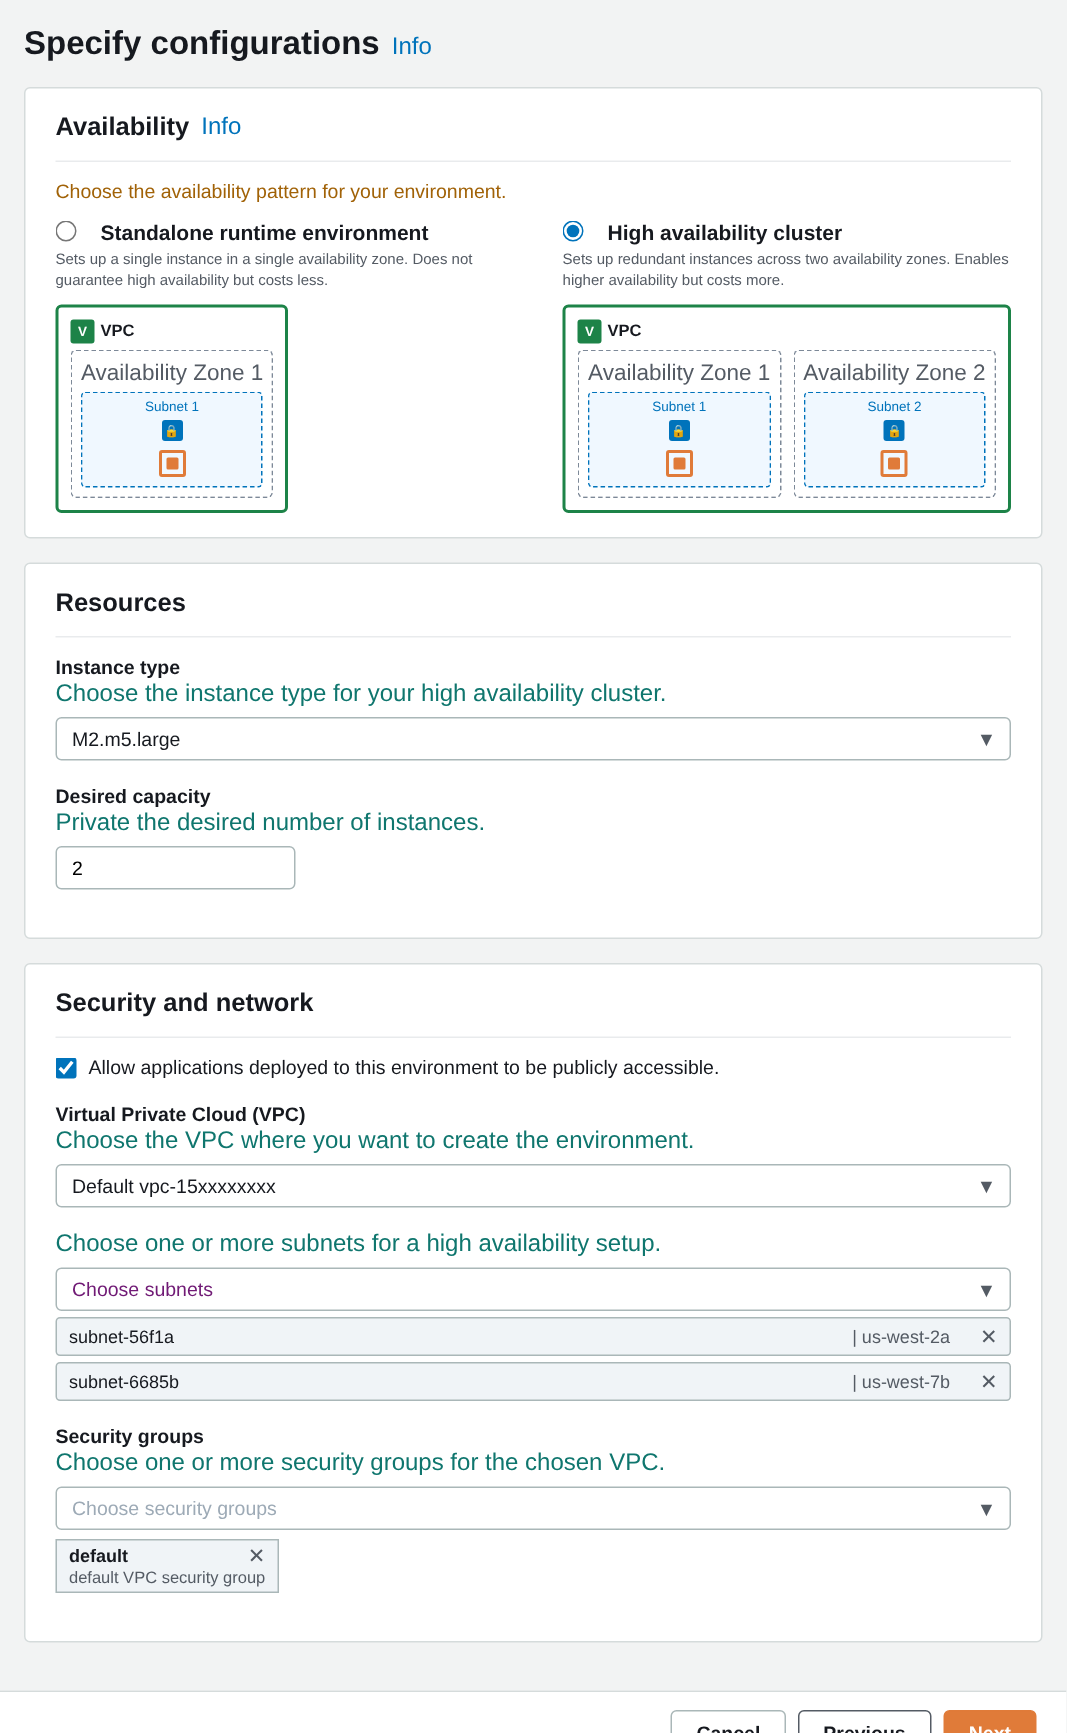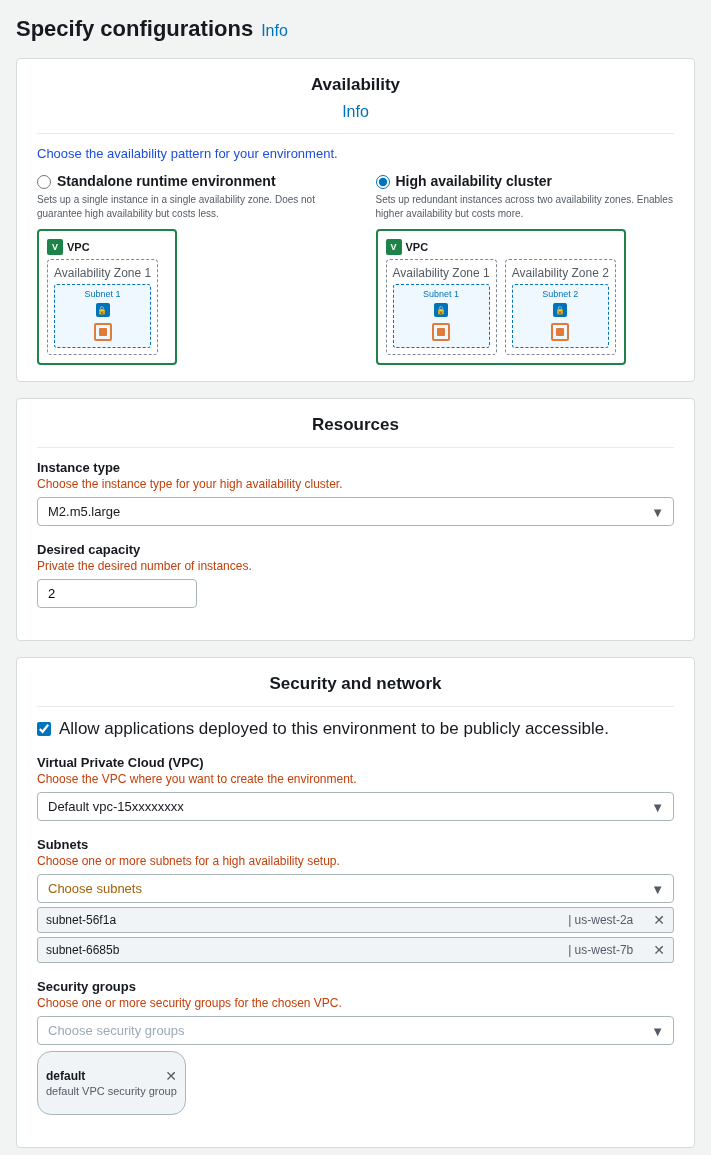--- a/index.html
+++ b/index.html
@@ -37,48 +37,47 @@
       border: 1px solid #d5dbdb;
       border-radius: 4px;
       margin-bottom: 16px;
       padding: 16px 20px;
     }
     .section-header {
       display: flex;
       align-items: center;
       gap: 8px;
       margin-bottom: 12px;
-      flex-direction: column;
     }
     .section-title {
       font-size: 17px;
       font-weight: 700;
       color: #16191f;
     }
     .divider {
       border: none;
       border-top: 1px solid #e9ebed;
       margin: 12px 0;
     }
     .description-text {
-      color: #1d4ed8;
+      color: #a16207;
       font-size: 13px;
       margin-bottom: 12px;
     }
     .radio-options {
       display: flex;
       gap: 40px;
     }
     .radio-option {
       flex: 1;
     }
     .radio-label-row {
       display: flex;
-      align-items: flex-end;
-      gap: 6px;
+      align-items: flex-start;
+      gap: 16px;
       margin-bottom: 4px;
     }
     .radio-title {
       font-weight: 600;
       font-size: 14px;
     }
     .radio-desc {
       font-size: 10px;
       color: #545b64;
       margin-bottom: 8px;
@@ -120,21 +119,21 @@
       display: flex;
       gap: 8px;
     }
     .az-box {
       border: 1px dashed #7d8998;
       border-radius: 4px;
       padding: 6px;
       min-width: 60px;
     }
     .az-label {
-      font-size: 12px;
+      font-size: 15px;
       color: #545b64;
       margin-bottom: 4px;
       white-space: nowrap;
     }
     .subnet-box {
       border: 1px dashed #0073bb;
       border-radius: 3px;
       padding: 4px;
       background: #f0f8ff;
       display: flex;
@@ -183,22 +182,22 @@
     }
     .field-group {
       margin-bottom: 16px;
     }
     .field-label {
       font-weight: 600;
       font-size: 13px;
       margin-bottom: 2px;
     }
     .field-hint {
-      font-size: 12px;
-      color: #c2410c;
+      font-size: 16px;
+      color: #0f766e;
       margin-bottom: 6px;
     }
     .select-wrapper {
       position: relative;
       display: inline-block;
       width: 100%;
     }
     .select-input {
       width: 100%;
       padding: 6px 32px 6px 10px;
@@ -231,21 +230,21 @@
       align-items: center;
       gap: 8px;
       margin-bottom: 16px;
     }
     input[type="checkbox"] {
       accent-color: #0073bb;
       width: 14px;
       height: 14px;
     }
     .checkbox-label {
-      font-size: 17px;
+      font-size: 13px;
     }
     .tag-container {
       display: flex;
       flex-wrap: wrap;
       gap: 6px;
       margin-top: 6px;
     }
     .tag-remove {
       cursor: pointer;
       color: #545b64;
@@ -270,22 +269,22 @@
     }
     .subnet-tag-az {
       color: #545b64;
       margin-right: 8px;
     }
     .default-tag {
       display: inline-flex;
       flex-direction: column;
       background: #f0f4f7;
       border: 1px solid #aab7b8;
-      border-radius: 14px;
-      padding: 17px 8px;
+      border-radius: 0;
+      padding: 3px 8px;
       font-size: 12px;
       min-width: 120px;
     }
     .default-tag-header {
       display: flex;
       align-items: center;
       justify-content: space-between;
       gap: 8px;
     }
     .default-tag-name {
@@ -463,24 +462,23 @@
       <div class="field-hint">Choose the VPC where you want to create the environment.</div>
       <div class="select-wrapper">
         <select class="select-input">
           <option>Default vpc-15xxxxxxxx</option>
         </select>
         <span class="select-arrow">▼</span>
       </div>
     </div>
 
     <div class="field-group">
-      <div class="field-label">Subnets</div>
       <div class="field-hint">Choose one or more subnets for a high availability setup.</div>
       <div class="select-wrapper">
-        <select class="select-input" style="color:#a16207;">
+        <select class="select-input" style="color:#701a75;">
           <option value="">Choose subnets</option>
         </select>
         <span class="select-arrow">▼</span>
       </div>
       
       <div class="subnet-tag">
         <span class="subnet-tag-id">subnet-56f1a</span>
         <span class="subnet-tag-az"> | <span>us-west-2a</span></span>
         <span class="tag-remove">✕</span>
       </div>

